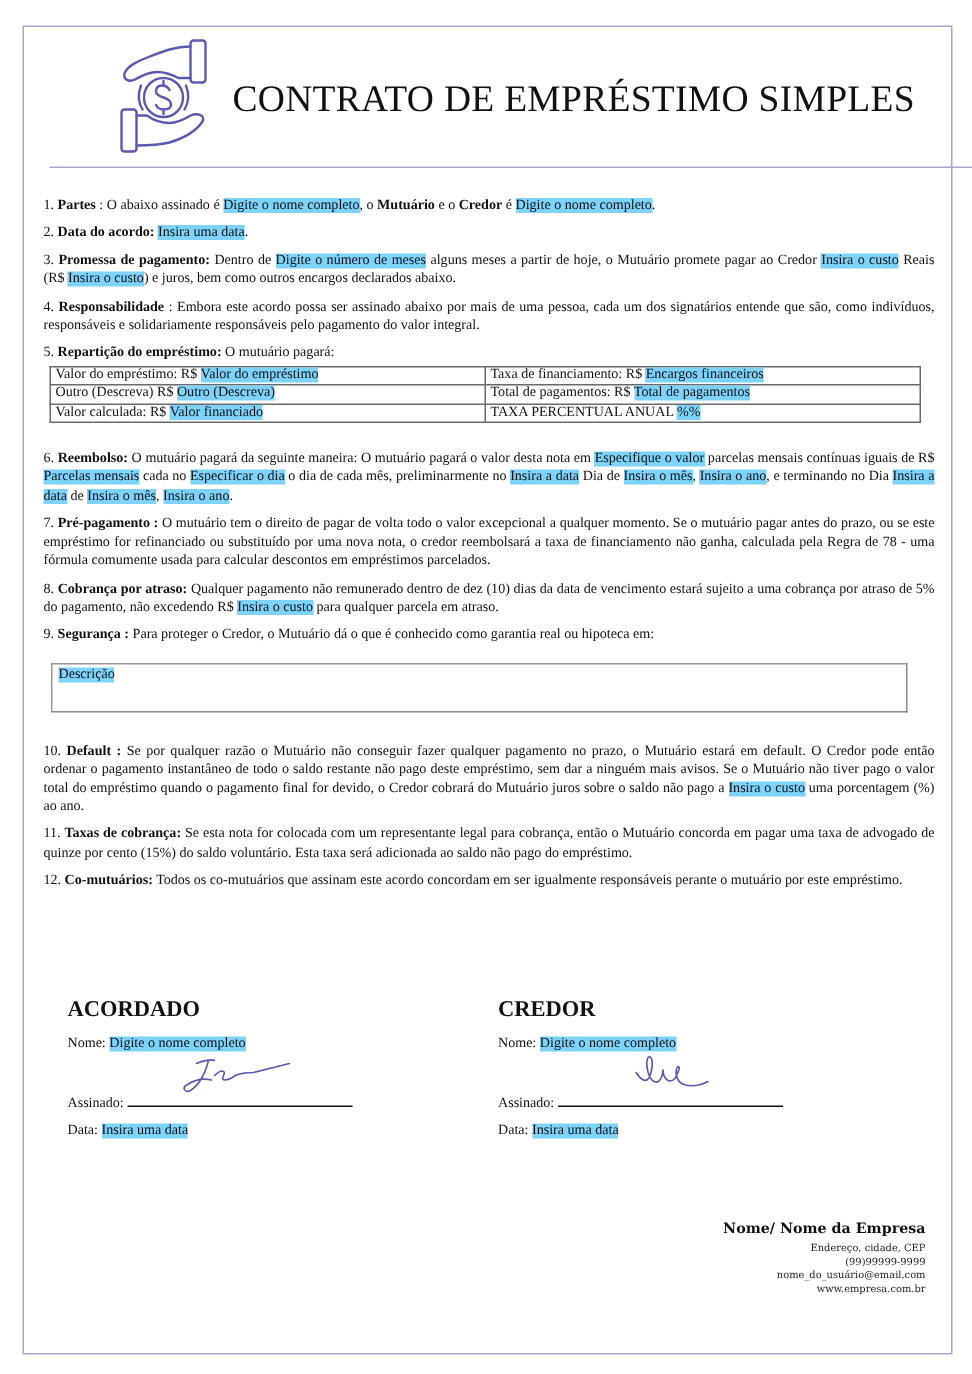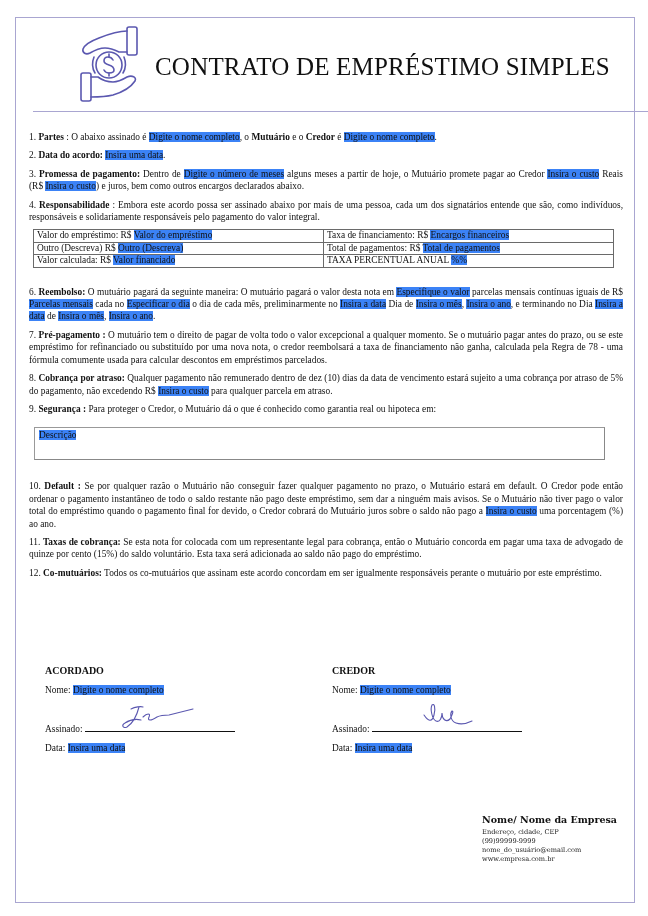--- a/index.html
+++ b/index.html
@@ -7,34 +7,34 @@
          font-family:"Liberation Serif", "DejaVu Serif", serif; color:#111; }
   .page { position:absolute; left:15px; top:17px; width:620px; height:886px;
           border:1px solid #a9a6d1; box-sizing:border-box; }
   .header { position:absolute; left:17px; top:0; width:100%; height:93px;
             border-bottom:1px solid #a9a6d1; }
   .logo { position:absolute; left:34px; top:4px; width:86px; height:86px; }
   .title { position:absolute; left:122px; top:35px; font-size:25px; letter-spacing:0.2px; color:#111; white-space:nowrap; }
   .body { position:absolute; left:13px; top:113px; width:594px; font-size:9.4px; line-height:12.4px; }
   .para { margin:0 0 6px 0; text-align:justify; }
   .para b { font-weight:bold; }
-  .ph { background:#3b82f6; }
+  .ph { background:#7dd3fc; }
   table.rep { width:581px; border-collapse:collapse; margin:2px 0 0 4px; font-size:9.4px; }
   table.rep td { border:1px solid #6a6a6a; padding:0 3px; line-height:11.4px; width:50%; }
   .gap1 { height:18px; }
   .descbox { margin:6px 0 0 5px; width:571px; height:33px; border:1px solid #999; border-right-color:#888; border-bottom-color:#888;
              padding:1px 4px; box-sizing:border-box; }
   .gap2 { height:20px; }
   .sigs { position:absolute; left:29px; top:665px; width:560px; font-size:9.4px; }
   .sigcol { position:absolute; top:0; width:260px; }
-  .sigcol .hd { font-weight:bold; font-size:10px; margin-bottom:8px; }
+  .sigcol .hd { font-weight:bold; font-size:15px; margin-bottom:8px; }
   .sigcol .row { height:20px; line-height:12px; }
   .sigcol .line { display:inline-block; width:150px; border-bottom:1.4px solid #111; height:9px; vertical-align:baseline; }
   .sigsvg { position:absolute; }
-  .company { position:absolute; right:31px; top:814px; text-align:left; font-family:"DejaVu Serif", serif; }
+  .company { position:absolute; right:31px; top:814px; text-align:right; font-family:"DejaVu Serif", serif; }
   .company .cn { font-weight:bold; font-size:9.5px; margin-bottom:3px; }
   .company .ln { font-size:6.6px; line-height:9px; color:#222; }
 </style>
 </head>
 <body>
 
 <div class="page">
   <div class="header">
     <svg class="logo" viewBox="0 0 86 86" fill="none" stroke="#5b58b0" stroke-width="1.6" stroke-linecap="round" stroke-linejoin="round">
       <rect x="60" y="5" width="10" height="28" rx="2"></rect>
@@ -56,20 +56,23 @@
       <span>1.</span> <b>Partes</b><span> : </span><span>O abaixo assinado é </span><span class="ph">Digite o nome completo</span><span>, o </span><b>Mutuário</b><span> e o </span><b>Credor</b><span> é </span><span class="ph">Digite o nome completo</span><span>.</span>
     </p>
     <p class="para">
       <span>2.</span> <b>Data do acordo:</b> <span class="ph">Insira uma data</span><span>.</span>
     </p>
     <p class="para">
       <span>3.</span> <b>Promessa de pagamento:</b><span> Dentro de </span><span class="ph">Digite o número de meses</span><span> alguns meses a partir de hoje, o Mutuário promete pagar ao Credor </span><span class="ph">Insira o custo</span><span> Reais (R$ </span><span class="ph">Insira o custo</span><span>) e juros, bem como outros encargos declarados abaixo.</span>
     </p>
     <p class="para">
       <span>4.</span> <b>Responsabilidade</b><span> : Embora este acordo possa ser assinado abaixo por mais de uma pessoa, cada um dos signatários entende que são, como indivíduos, responsáveis e solidariamente responsáveis pelo pagamento do valor integral.</span>
+    </p>
+    <p class="para" style="margin-bottom:2px">
+      <span>5.</span> <b>Repartição do empréstimo:</b><span> O mutuário pagará:</span>
     </p>
     <table class="rep">
       <tbody>
           <tr>
         <td><span>Valor do empréstimo: R$ </span><span class="ph">Valor do empréstimo</span></td>
         <td><span>Taxa de financiamento: R$ </span><span class="ph">Encargos financeiros</span></td>
       </tr>
       <tr>
         <td><span>Outro (Descreva) R$ </span><span class="ph">Outro (Descreva)</span></td>
         <td><span>Total de pagamentos: R$ </span><span class="ph">Total de pagamentos</span></td>

